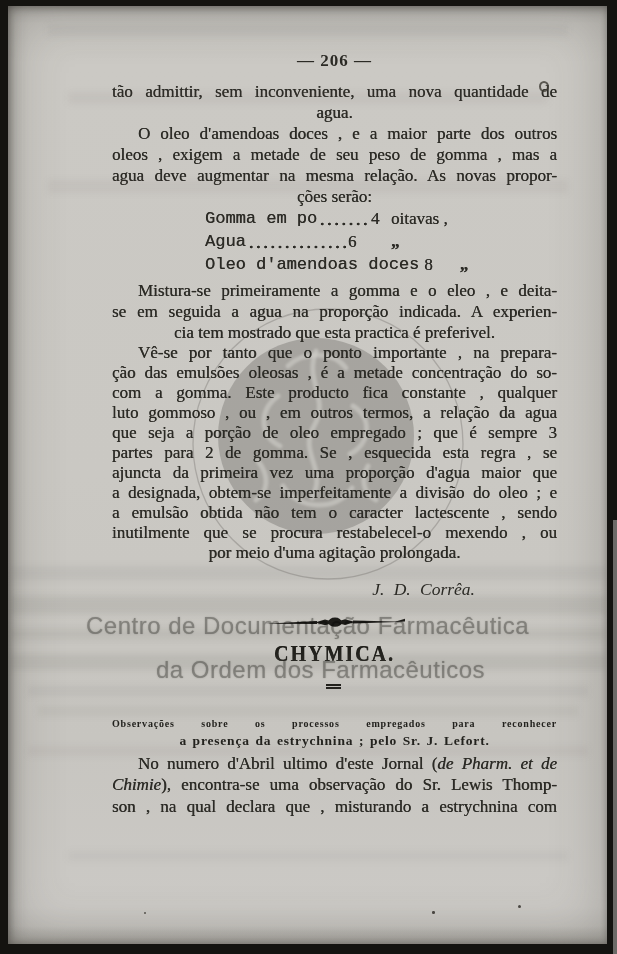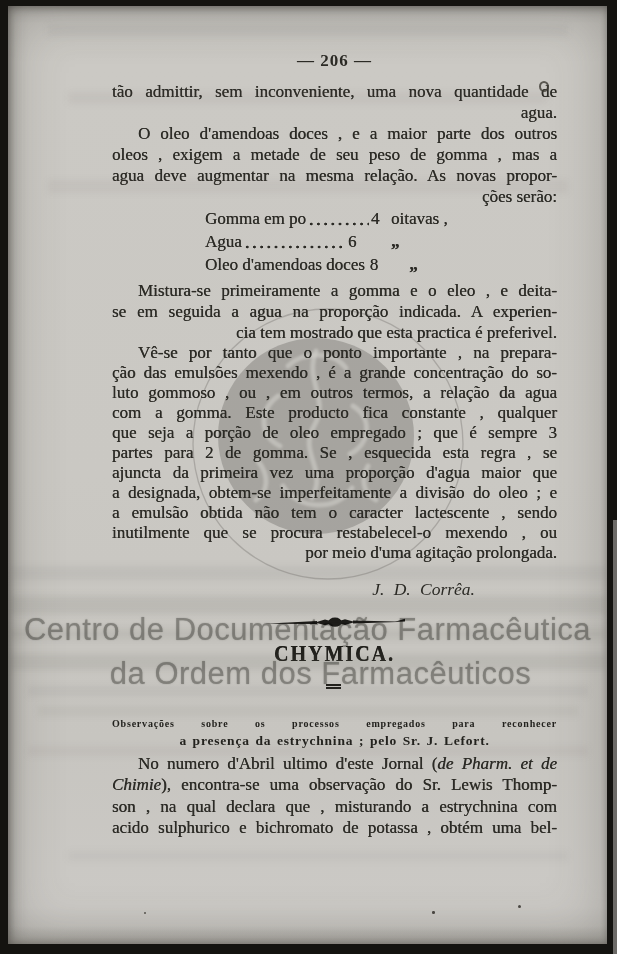--- a/index.html
+++ b/index.html
@@ -8,28 +8,28 @@
   .paper{position:absolute;left:8px;top:6px;width:599px;height:938px;overflow:hidden;
 , 		background:#cac8c3;
         background:linear-gradient(180deg,#c3c1bc 0%,#cbc9c4 6%,#cac8c3 50%,#c7c5c0 78%,#cbc9c5 96%,#bfbdb8 100%);
         box-shadow:inset 0 0 55px rgba(70,66,58,.30), inset 0 0 6px rgba(40,38,34,.35),
                    inset 12px 0 16px -10px rgba(50,48,44,.45), inset 0 10px 14px -8px rgba(50,48,44,.45);
         color:#2b2a25;}
   .stamp{position:absolute;left:0;top:0;z-index:1;pointer-events:none;}
   .blk{position:absolute;left:104px;width:445px;z-index:2;}
   .bline{font-size:17px;line-height:21px;text-shadow:.3px 0 0 rgba(43,42,37,.85);}
   .jline{text-align:justify;text-align-last:justify;text-justify:inter-word;}
-  .lline{text-align:right;}
+  .lline{text-align:center;}
   .ind{text-indent:26px;}
   #p4 .bline{line-height:20px;}
   #pageno{top:45px;text-align:center;font-weight:bold;font-size:17px;letter-spacing:1px;}
   #p1{top:75px;} #p2{top:117px;} #p3{top:274px;} #p4{top:337px;}
   #recipe{top:201px;left:197px;width:268px;}
   .rrow{display:flex;font-size:17px;line-height:23px;text-shadow:.3px 0 0 rgba(43,42,37,.85);}
-  .rname{white-space:nowrap;}
+  .rname{white-space:nowrap;font-family:Liberation Mono, monospace;}
   .leader{flex:1;height:4.4px;align-self:flex-end;margin:0 2px 4px 3px;
           background-image:radial-gradient(circle at 2.2px 2.2px,#2b2a25 1.35px,rgba(0,0,0,0) 1.8px);
           background-size:7.2px 4.4px;background-repeat:repeat-x;}
   .rval{width:16px;text-align:left;}
   .runit{width:82px;}
   .rrow:nth-child(1) .runit{padding-left:4px;}
   .rrow:nth-child(2) .runit,.rrow:nth-child(3) .runit{padding-left:27px;font-weight:bold;}
   #attr-src{top:551px;text-align:right;padding-right:12px;box-sizing:border-box;font-style:italic;
             font-size:17px;word-spacing:4px;}
   #attr-auth{top:573px;text-align:right;padding-right:82px;box-sizing:border-box;font-style:italic;
@@ -38,21 +38,21 @@
   #chymica{top:636px;text-align:center;font-weight:bold;font-size:20px;letter-spacing:2px;
            color:#201f1b;transform:scaleY(1.12);text-shadow:.3px 0 0 currentColor;}
   #chyrule{position:absolute;top:678px;left:318px;width:15px;height:5px;z-index:2;
            background:linear-gradient(#201f1b 0 2px,rgba(0,0,0,0) 2px 3px,#201f1b 3px 5px);}
   #a2head{top:709px;font-weight:bold;color:#23221e;}
   #a2head .h1{font-size:10px;line-height:17px;letter-spacing:.8px;word-spacing:1.5px;
               text-align:justify;text-align-last:justify;}
   #a2head .h2{font-size:13.5px;line-height:17px;letter-spacing:.8px;word-spacing:1.5px;text-align:center;}
   #p5{top:747px;} #p5 .bline{line-height:21.4px;font-family:Liberation Serif, serif;}
   .wm{position:absolute;left:0;width:599px;text-align:center;z-index:4;pointer-events:none;
-      font-family:"Liberation Sans", sans-serif;font-size:31px;white-space:nowrap;
+      font-family:"Liberation Sans", sans-serif;font-size:24px;white-space:nowrap;
       color:rgba(106,106,102,.9);opacity:.62;mix-blend-mode:multiply;letter-spacing:.5px;
       text-shadow:0 0 1.5px rgba(120,120,116,.8);}
   #wm1{top:606px;} #wm2{top:650px;margin-left:13px;}
   .smudge{position:absolute;z-index:3;pointer-events:none;filter:blur(3px);}
   .speck{position:absolute;z-index:5;border-radius:50%;}
   #sp1{left:531px;top:75px;width:6px;height:7px;border:2px solid #3f3c35;opacity:.8;background:transparent;}
   #sp2{left:510px;top:899px;width:3px;height:3px;background:#4a4742;}
   #sp3{left:136px;top:906px;width:2px;height:2px;background:#55524c;}
   #sp4{left:424px;top:905px;width:2.5px;height:2.5px;background:#4a4742;}
   .right-strip{position:absolute;right:0;top:520px;width:4px;height:434px;background:#8b8a86;opacity:.75;z-index:6;}
@@ -132,23 +132,23 @@
     </div>
 
     <div class="blk" id="p3">
       <div class="bline jline ind">Mistura-se primeiramente a gomma e o eleo , e deita-</div>
       <div class="bline jline">se em seguida a agua na proporção indicada. A experien-</div>
       <div class="bline lline">cia tem mostrado que esta practica é preferivel.</div>
     </div>
 
     <div class="blk" id="p4">
       <div class="bline jline ind">Vê-se por tanto que o ponto importante , na prepara-</div>
-      <div class="bline jline">ção das emulsões mexendo , é a grande concentração do so-</div>
+      <div class="bline jline">ção das emulsões oleosas , é a metade concentração do so-</div>
+      <div class="bline jline">com a gomma. Este producto fica constante , qualquer</div>
       <div class="bline jline">luto gommoso , ou , em outros termos, a relação da agua</div>
-      <div class="bline jline">com a gomma. Este producto fica constante , qualquer</div>
       <div class="bline jline">que seja a porção de oleo empregado ; que é sempre 3</div>
       <div class="bline jline">partes para 2 de gomma. Se , esquecida esta regra , se</div>
       <div class="bline jline">ajuncta da primeira vez uma proporção d'agua maior que</div>
       <div class="bline jline">a designada, obtem-se imperfeitamente a divisão do oleo ; e</div>
       <div class="bline jline">a emulsão obtida não tem o caracter lactescente , sendo</div>
       <div class="bline jline">inutilmente que se procura restabelecel-o mexendo , ou</div>
       <div class="bline lline">por meio d'uma agitação prolongada.</div>
     </div>
 
     <div class="blk" id="attr-auth">J. D. Corrêa.</div>
@@ -174,21 +174,20 @@
 
     <div class="blk" id="a2head">
       <div class="h1">Observações sobre os processos empregados para reconhecer</div>
       <div class="h2">a presença da estrychnina ; pelo Sr. J. Lefort.</div>
     </div>
 
     <div class="blk" id="p5">
       <div class="bline jline ind"><span>No numero d'Abril ultimo d'este Jornal (</span><i>de Pharm. et de</i></div>
       <div class="bline jline"><i>Chimie</i><span>), encontra-se uma observação do Sr. Lewis Thomp-</span></div>
       <div class="bline jline">son , na qual declara que , misturando a estrychnina com</div>
-      <div class="bline jline">acido sulphurico e bichromato de potassa , obtém uma bel-</div>
     </div>
 
     <div class="speck" id="sp1"></div>
     <div class="speck" id="sp2"></div>
     <div class="speck" id="sp3"></div>
     <div class="speck" id="sp4"></div>
   </div>
 
   <div class="right-strip"></div>
 </div>

